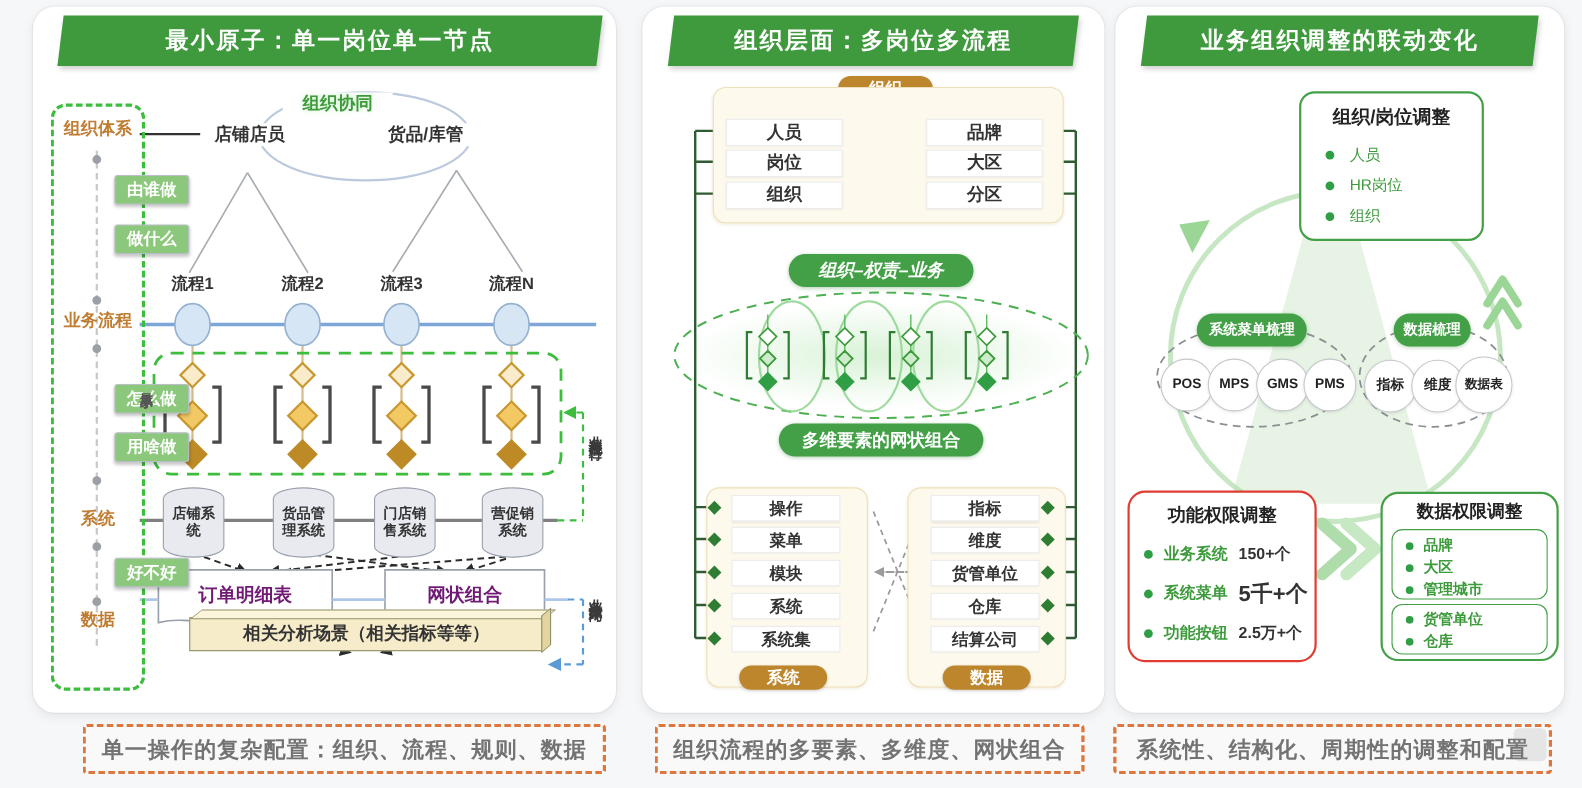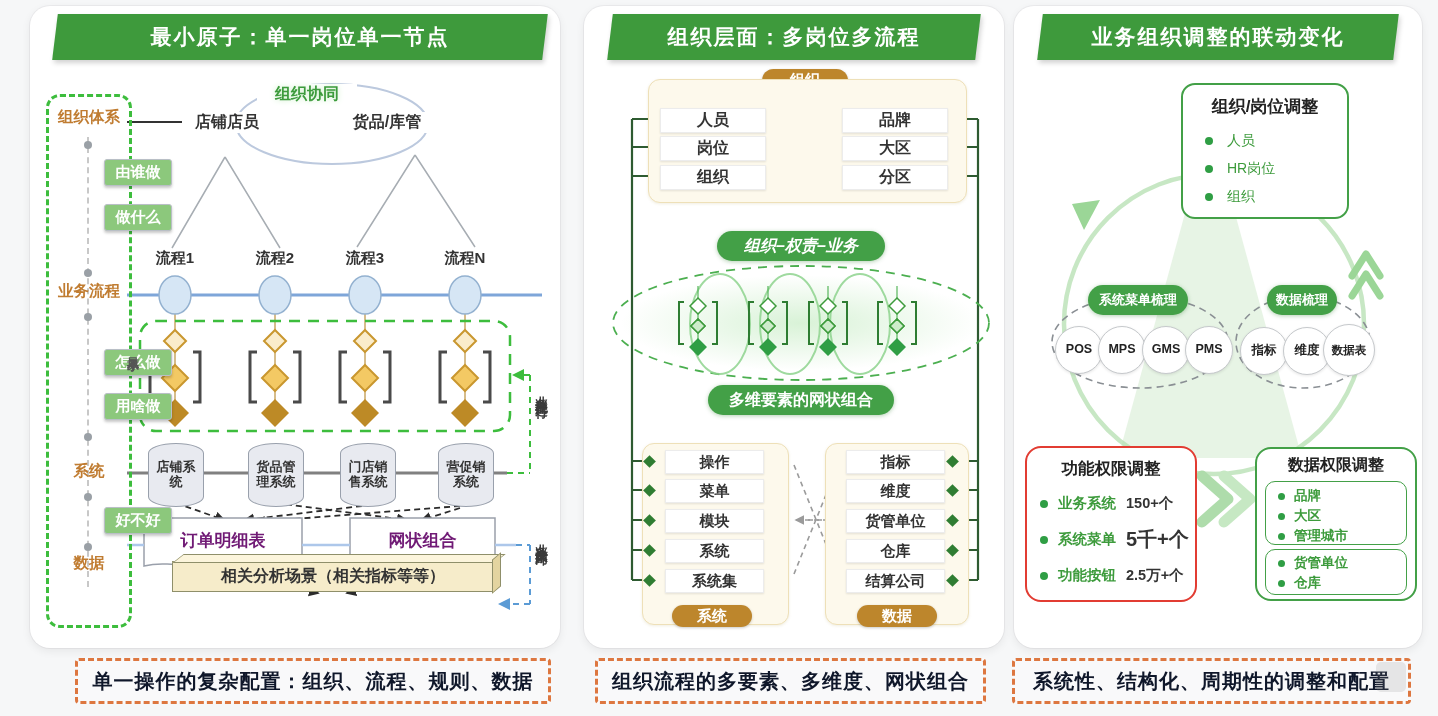--- a/index.html
+++ b/index.html
@@ -18,21 +18,21 @@
   .bar3d{position:absolute;background:#f6ecca;border:1.5px solid #8f8f6a;display:flex;align-items:center;justify-content:center;font-size:16px;font-weight:bold;color:#333;}
   .bar3d::before{content:"";position:absolute;top:-8px;left:5px;right:-7px;height:7px;background:#fcf5dc;border:1.5px solid #8f8f6a;transform:skewX(-52deg);}
   .bar3d::after{content:"";position:absolute;top:-6px;right:-8px;bottom:1px;width:7px;background:#e3d4a0;border:1.5px solid #8f8f6a;transform:skewY(-40deg);}
   .creamBox{position:absolute;background:#fdf9ec;border:1.5px solid #eee0b8;border-radius:12px;box-shadow:0 1px 3px rgba(180,160,90,.18);}
   .rowBox{position:absolute;background:#fff;border:1px solid #ececec;box-shadow:0 1px 2px rgba(0,0,0,.1);display:flex;align-items:center;justify-content:center;font-size:16px;font-weight:bold;color:#333;}
   .goldBadge{position:absolute;background:#bd862c;color:#fff;font-weight:bold;font-size:15px;border-radius:12px;display:flex;align-items:center;justify-content:center;box-shadow:0 1px 3px rgba(0,0,0,.2);}
   .greenPill{position:absolute;background:#43a047;color:#fff;font-weight:bold;border-radius:16px;display:flex;align-items:center;justify-content:center;box-shadow:0 1px 4px rgba(40,120,40,.35);}
   .dia{position:absolute;background:#2f7d32;transform:rotate(45deg);}
   .circleNode{position:absolute;width:46px;height:46px;border-radius:50%;background:#fff;border:1px solid #c6c9cc;box-shadow:0 1px 3px rgba(0,0,0,.1);display:flex;align-items:center;justify-content:center;text-align:center;font-size:12.5px;font-weight:bold;color:#222;line-height:1.1;}
   .gBullet{width:8px;height:8px;border-radius:50%;background:#2f9e44;flex:0 0 auto;}
-  .caption{position:absolute;top:658px;height:40px;border:3px dashed #dd7740;border-radius:4px;display:flex;align-items:center;justify-content:center;color:#0f172a;font-weight:bold;font-size:20px;letter-spacing:1px;background:rgba(255,255,255,.3);}
+  .caption{position:absolute;top:658px;height:40px;border:3px dashed #dd7740;border-radius:4px;display:flex;align-items:center;justify-content:center;color:#737373;font-weight:bold;font-size:20px;letter-spacing:1px;background:rgba(255,255,255,.3);}
   .docText{position:absolute;font-size:17px;font-weight:bold;color:#701a75;text-align:center;}
   .flowLbl{position:absolute;font-size:15px;font-weight:600;color:#333;text-align:center;width:64px;}
   .outlineBox{position:absolute;background:#fff;border-radius:16px;}
 </style>
 </head>
 <body>
 
 <div class="panel" style="left:30px;width:530px;">
   <div class="banner" style="left:25px;width:490px;">
     <span>最小原子：单一岗位单一节点</span>

